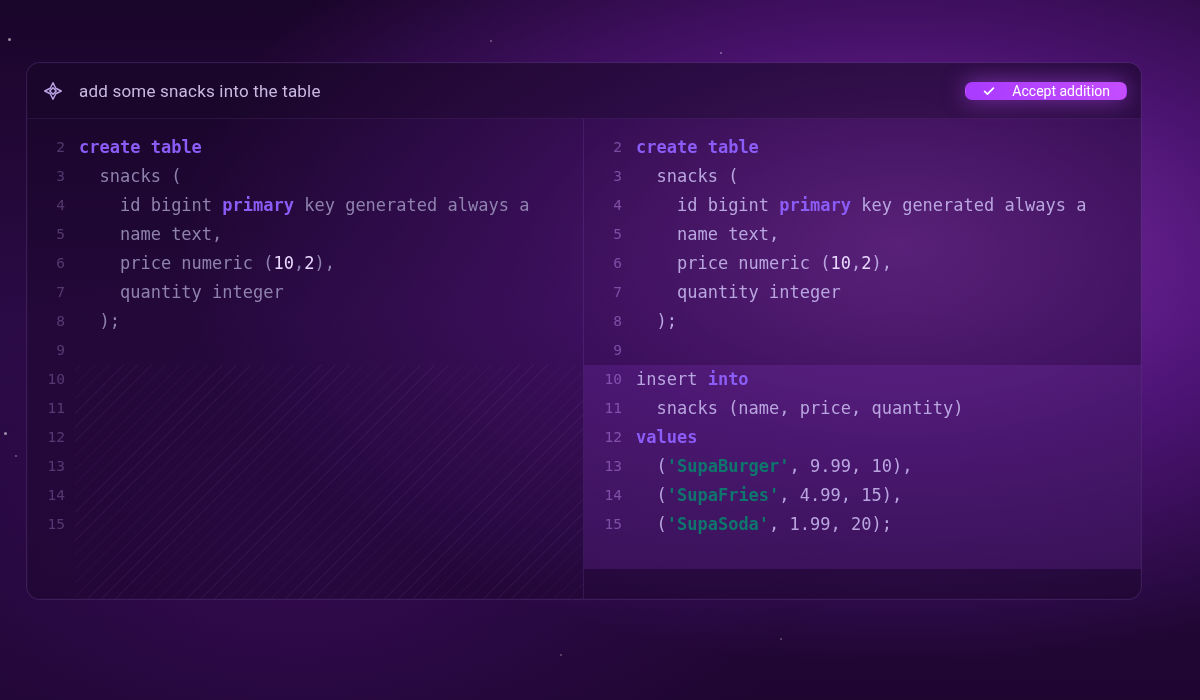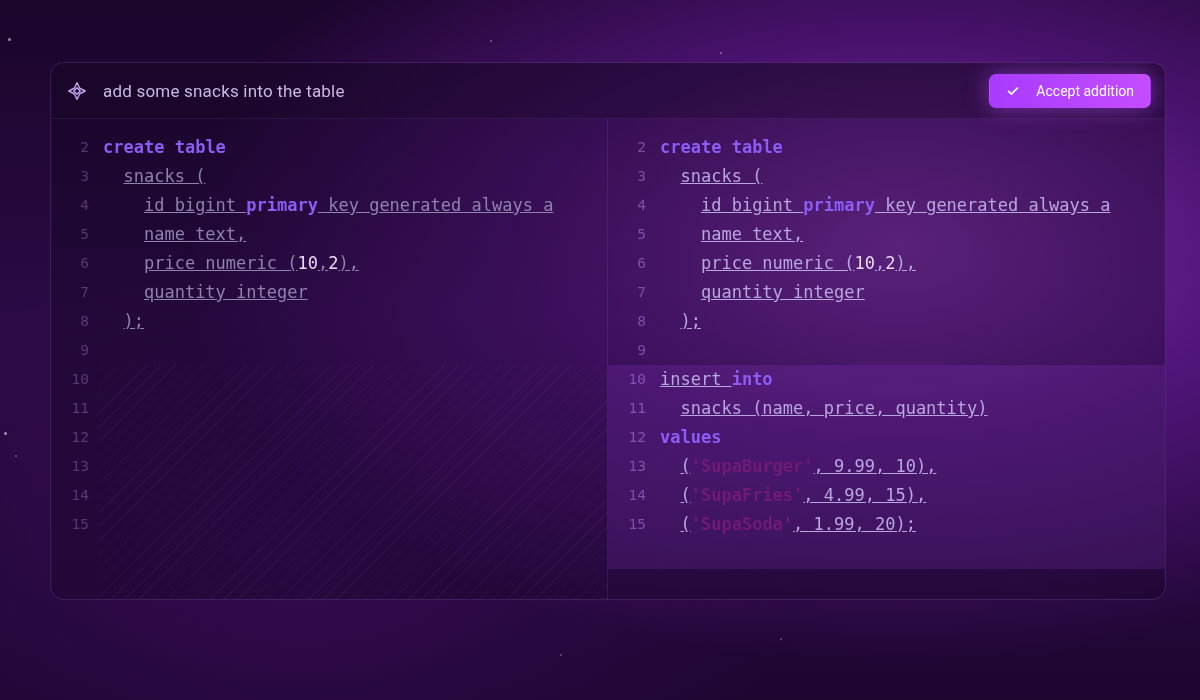--- a/index.html
+++ b/index.html
@@ -20,21 +20,21 @@
   .s2 { width: 2px; height: 2px; top: 40px; left: 490px; opacity: .35; }
   .s3 { width: 2px; height: 2px; top: 52px; left: 720px; opacity: .4; }
   .s4 { width: 3px; height: 3px; top: 432px; left: 4px; }
   .s5 { width: 2px; height: 2px; top: 455px; left: 15px; opacity: .35; }
   .s6 { width: 2px; height: 2px; top: 654px; left: 560px; opacity: .3; }
   .s7 { width: 2px; height: 2px; top: 638px; left: 780px; opacity: .3; }
 
   
   .window {
     position: absolute;
-    left: 50px; top: 62px;
+    left: 26px; top: 62px;
     width: 1116px; height: 538px;
     border-radius: 14px;
     background: rgba(20, 5, 35, 0.35);
     border: 1px solid rgba(190, 130, 255, 0.18);
     box-shadow: 0 0 0 1px rgba(255,255,255,0.02) inset;
     display: flex;
     flex-direction: column;
     overflow: hidden;
   }
 
@@ -57,21 +57,21 @@
     flex: 1 1 auto;
     font-size: 17px;
     color: #c9b8e0;
     letter-spacing: .2px;
     white-space: nowrap; overflow: hidden; text-overflow: ellipsis;
     font-family: -apple-system, BlinkMacSystemFont, "Segoe UI", Roboto, sans-serif;
   }
   .prompt-actions { display: flex; gap: 12px; flex: 0 0 auto; }
   .btn {
     display: inline-flex; align-items: center; gap: 16px;
-    height: 34px; padding: 0 16px;
+    height: 18px; padding: 0 16px;
     border-radius: 7px;
     font-size: 14px;
     font-family: -apple-system, BlinkMacSystemFont, "Segoe UI", Roboto, sans-serif;
     cursor: pointer;
     border: 1px solid transparent;
     color: #fff;
   }
   .btn-accept {
     background: linear-gradient(90deg, #a93bff 0%, #c44dff 100%);
     box-shadow: 0 0 22px rgba(190, 80, 255, 0.55);
@@ -137,25 +137,25 @@
     position: absolute;
     left: 0; right: 0;
     top: 246px;
     height: 204px;
     background: rgba(180, 80, 255, 0.14);
     pointer-events: none;
   }
   .pane.right .gutter, .pane.right .code { position: relative; z-index: 1; }
 
   
-  .tok-base   { color: #8f82ae; text-decoration: underline; }           
+  .tok-base   { color: #8f82ae; }           
   .pane.right .tok-base { color: #b9a6e0; }  
   .tok-kw     { color: #8b5cf6; font-weight: 600; } 
   .tok-num    { color: #e9d8ff; }
-  .tok-str    { color: #701a75; font-weight: 600; }
+  .tok-str    { color: #0f766e; font-weight: 600; }
 
   .numline { display: block; }
 </style>
 </head>
 <body>
 
 <div class="star s1"></div>
 <div class="star s2"></div>
 <div class="star s3"></div>
 <div class="star s4"></div>

